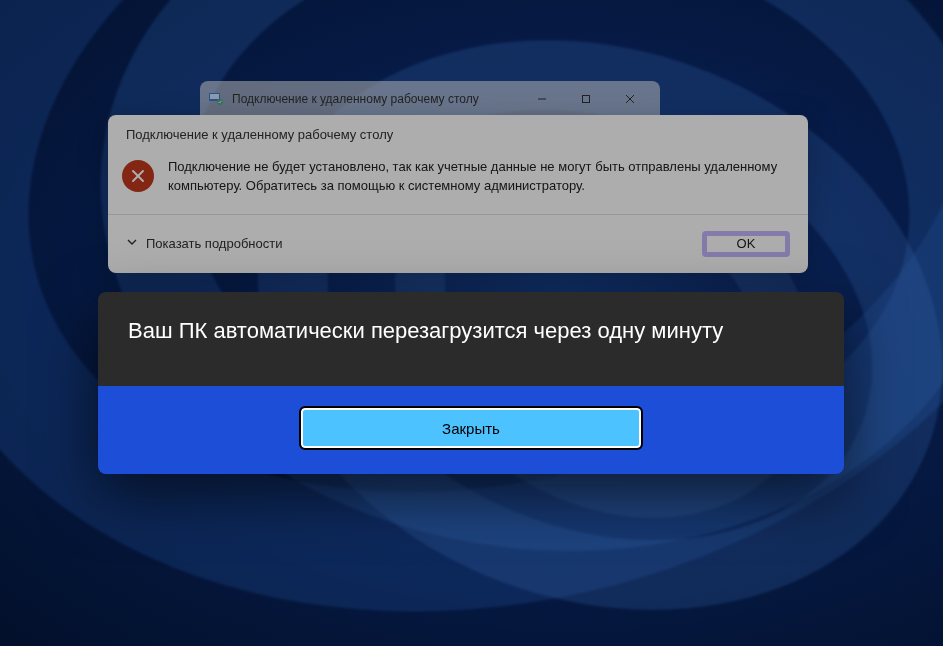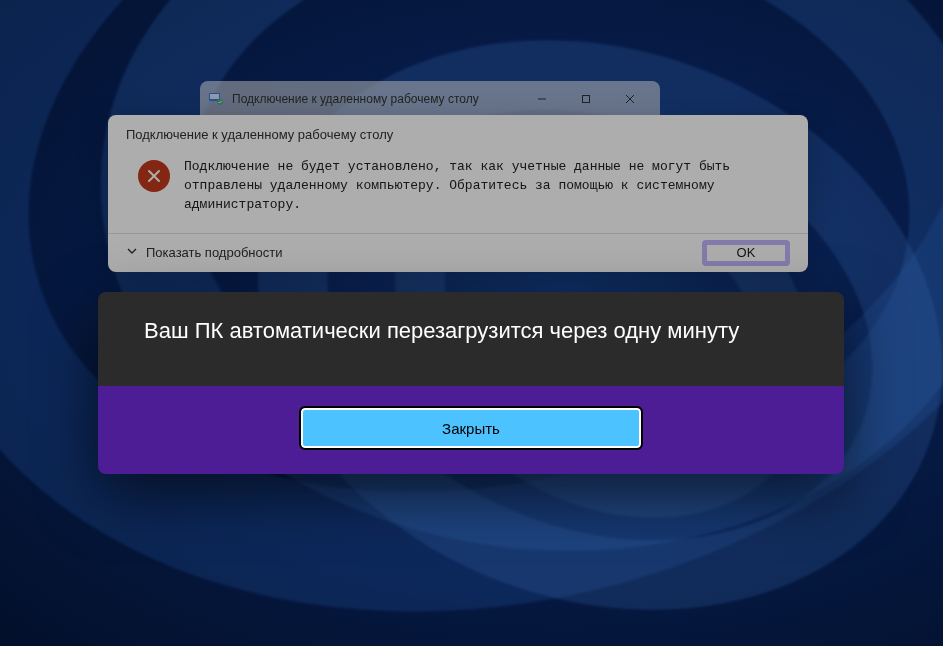--- a/index.html
+++ b/index.html
@@ -67,37 +67,36 @@
       box-shadow: 0 8px 30px rgba(0,0,0,0.25);
       overflow: hidden;
     }
     .error-title {
       padding: 12px 18px 6px;
       font-size: 13px;
       color: #333;
     }
     .error-body {
       display: flex;
-      padding: 10px 30px 18px;
+      padding: 10px 14px 18px;
       gap: 14px;
       align-items: flex-start;
-      font-family: Liberation Mono, monospace;
     }
     .error-icon {
       width: 32px; height: 32px;
       border-radius: 50%;
       background: #c23a1e;
       display: flex; align-items: center; justify-content: center;
       flex-shrink: 0;
       margin-top: 2px;
     }
     .error-text { font-size: 13px; color: #222; line-height: 1.45; }
     .error-footer {
       border-top: 1px solid #e0e0e0;
-      padding: 6px 18px;
+      padding: 16px 18px;
       display: flex;
       align-items: center;
       justify-content: space-between;
     }
     .details-toggle {
       display: flex; align-items: center; gap: 8px;
       font-size: 13px; color: #333;
       cursor: pointer;
     }
     .ok-btn {
@@ -129,29 +128,28 @@
       overflow: hidden;
     }
     .restart-body {
       padding: 26px 30px 28px;
     }
     .restart-title {
       font-size: 22px;
       font-weight: 400;
       color: #fff;
       margin-bottom: 14px;
-      margin-left: 16px;
     }
     .restart-text {
       font-size: 14.5px;
       color: #e8e8e8;
       line-height: 1.5;
     }
     .restart-footer {
-      background: #4c1d95;
+      background: #1d4ed8;
       padding: 22px 30px 26px;
       display: flex;
       justify-content: center;
     }
     .close-btn {
       width: 340px;
       height: 40px;
       background: #4cc2ff;
       border: 2px solid #fff;
       outline: 2px solid #000;

